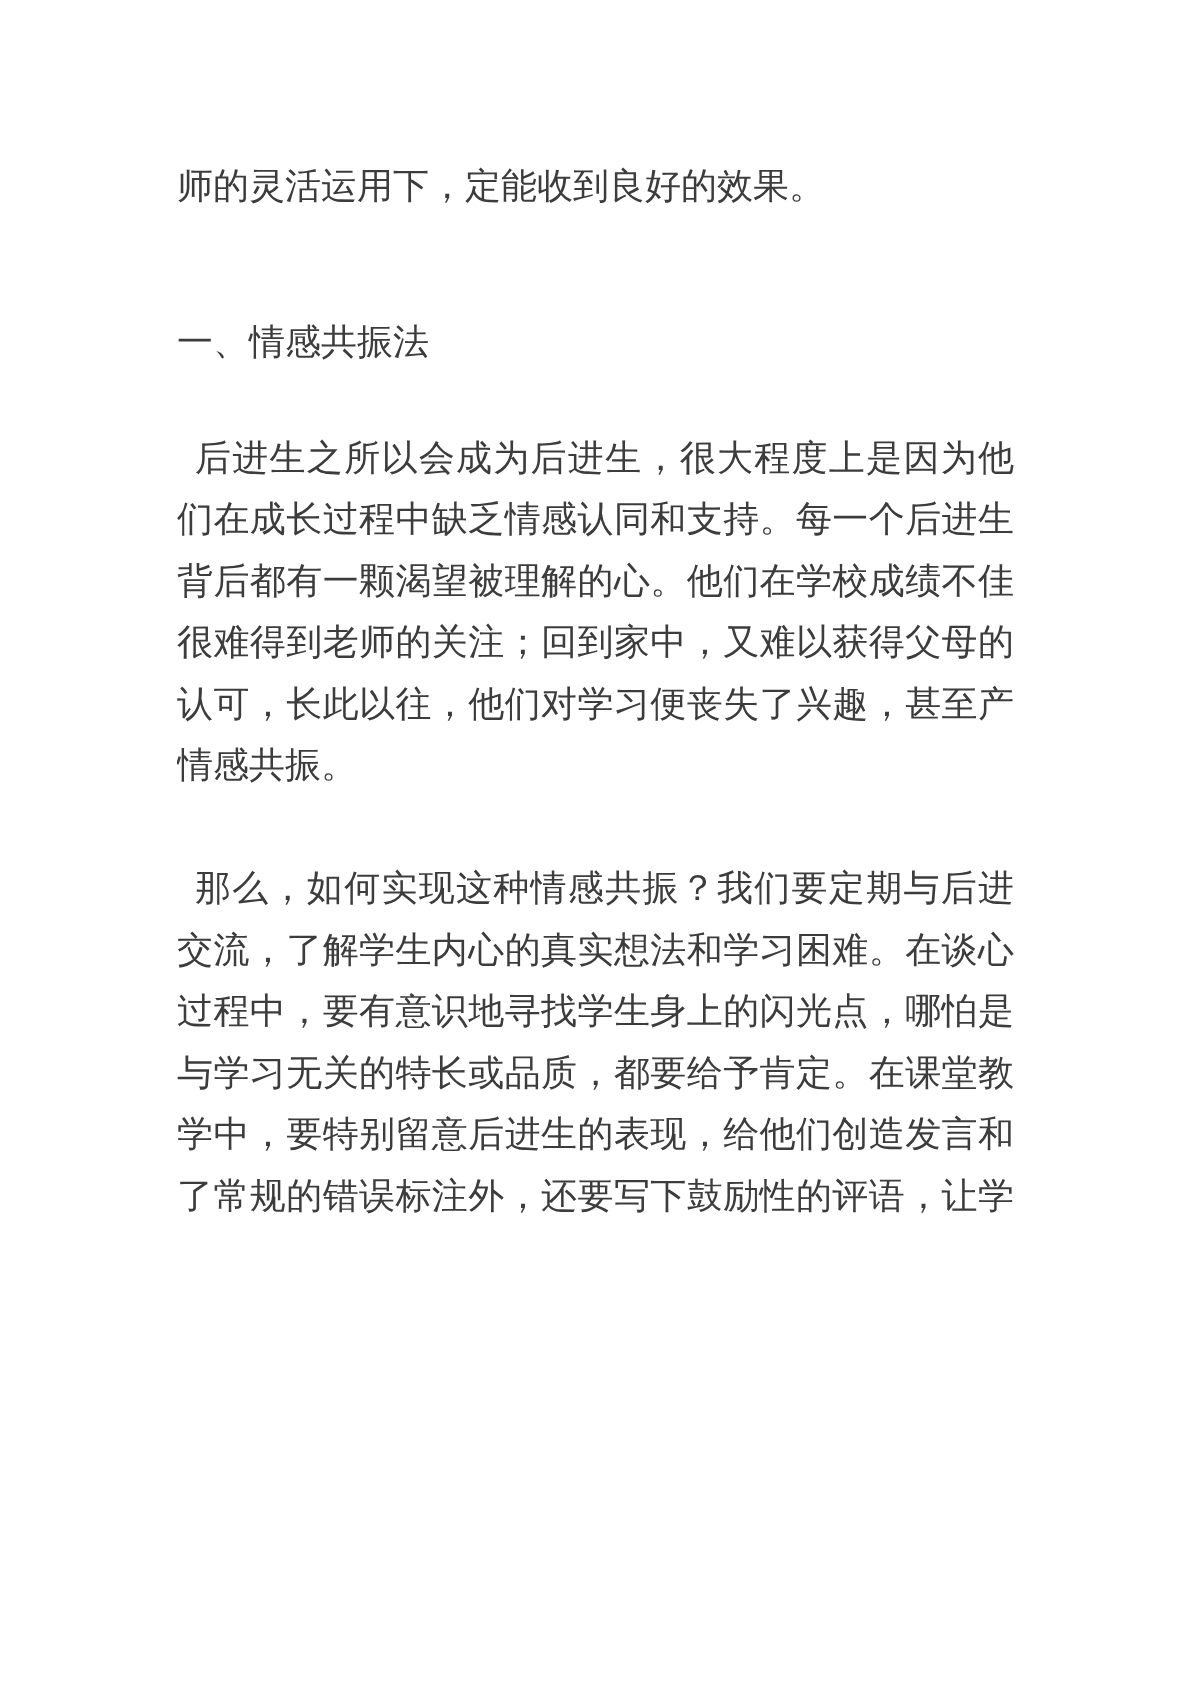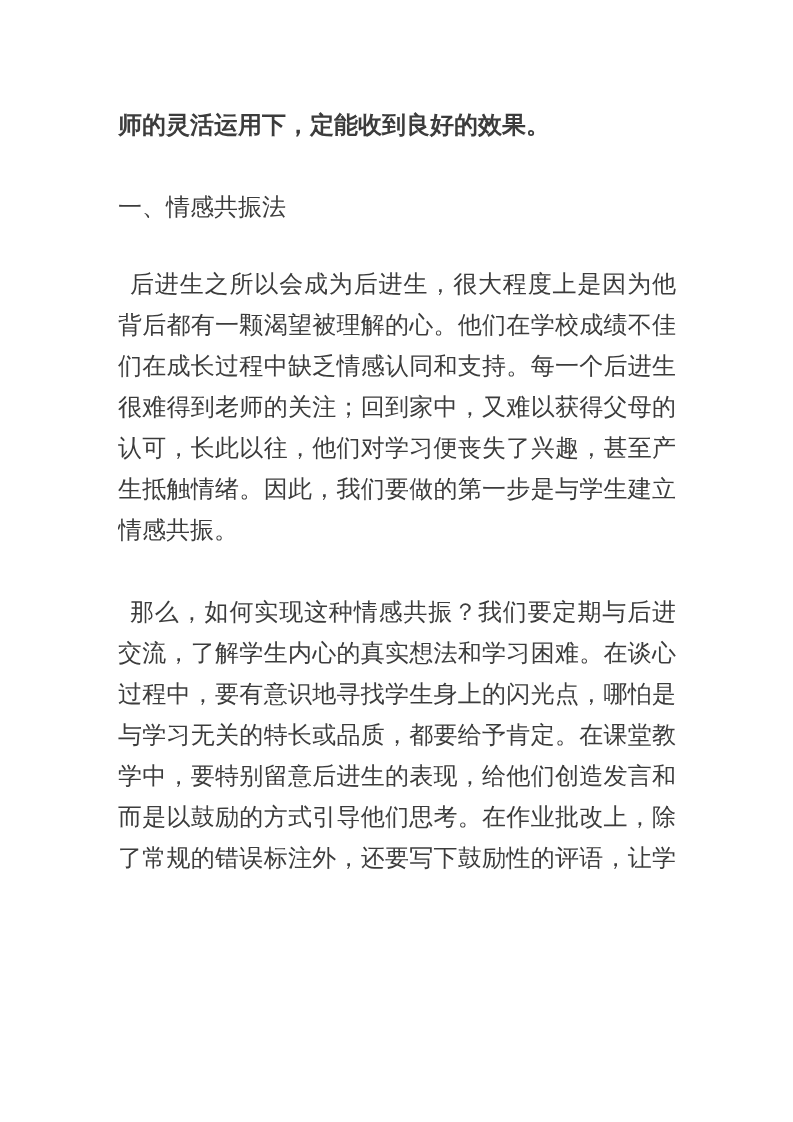--- a/index.html
+++ b/index.html
@@ -24,50 +24,48 @@
     overflow: hidden;
     text-align: justify;
     text-align-last: justify;
   }
   .plain {
     text-align: left;
     text-align-last: left;
   }
   .line-first { text-indent: 12px; margin-top: 16px; }
   .line-last { text-align-last: left; }
-  .intro { margin: 0 0 41px 0; font-weight: bold; }
+  .intro { margin: 0 0 63px 0; }
   .heading {
     margin: 0 0 36px 0;
     font-size: 24px;
     font-weight: 400;
   }
   .paragraph { margin: 0 0 41px 0; }
 </style>
 </head>
 <body>
 
 <main class="page">
 
   <p class="line plain intro">师的灵活运用下，定能收到良好的效果。</p>
 
   <h2 class="line plain heading">一、情感共振法</h2>
 
   <div class="paragraph">
     <div class="line line-first">后进生之所以会成为后进生，很大程度上是因为他</div>
+    <div class="line">们在成长过程中缺乏情感认同和支持。每一个后进生</div>
     <div class="line">背后都有一颗渴望被理解的心。他们在学校成绩不佳</div>
-    <div class="line">们在成长过程中缺乏情感认同和支持。每一个后进生</div>
     <div class="line">很难得到老师的关注；回到家中，又难以获得父母的</div>
     <div class="line">认可，长此以往，他们对学习便丧失了兴趣，甚至产</div>
-    <div class="line">生抵触情绪。因此，我们要做的第一步是与学生建立</div>
     <div class="line line-last">情感共振。</div>
   </div>
 
   <div class="paragraph">
     <div class="line line-first">那么，如何实现这种情感共振？我们要定期与后进</div>
     <div class="line">交流，了解学生内心的真实想法和学习困难。在谈心</div>
     <div class="line">过程中，要有意识地寻找学生身上的闪光点，哪怕是</div>
     <div class="line">与学习无关的特长或品质，都要给予肯定。在课堂教</div>
     <div class="line">学中，要特别留意后进生的表现，给他们创造发言和</div>
-    <div class="line">而是以鼓励的方式引导他们思考。在作业批改上，除</div>
     <div class="line">了常规的错误标注外，还要写下鼓励性的评语，让学</div>
   </div>
 
 </main>
 
 </body></html>

